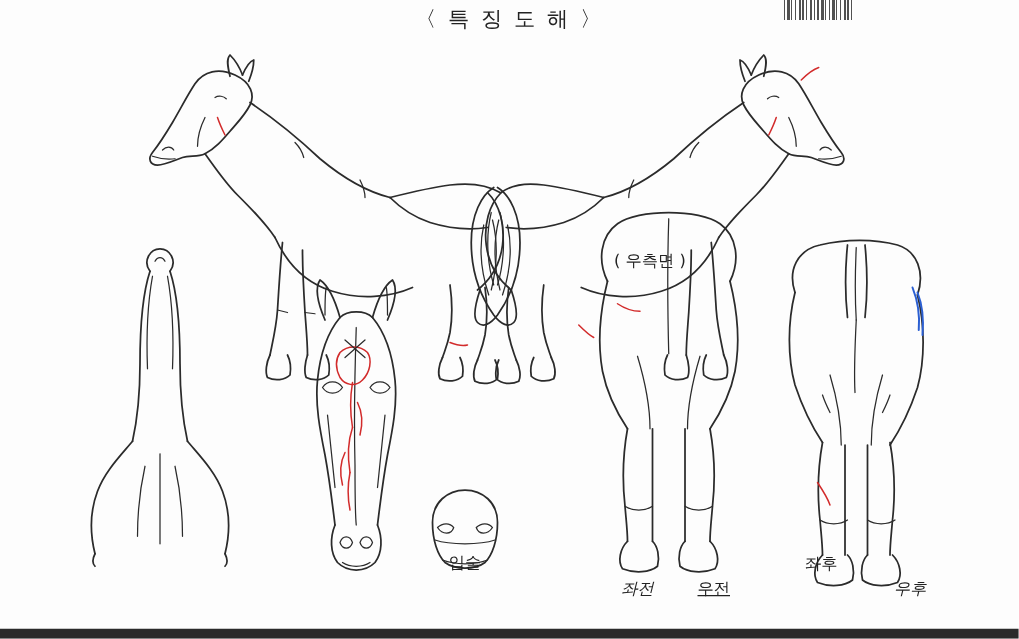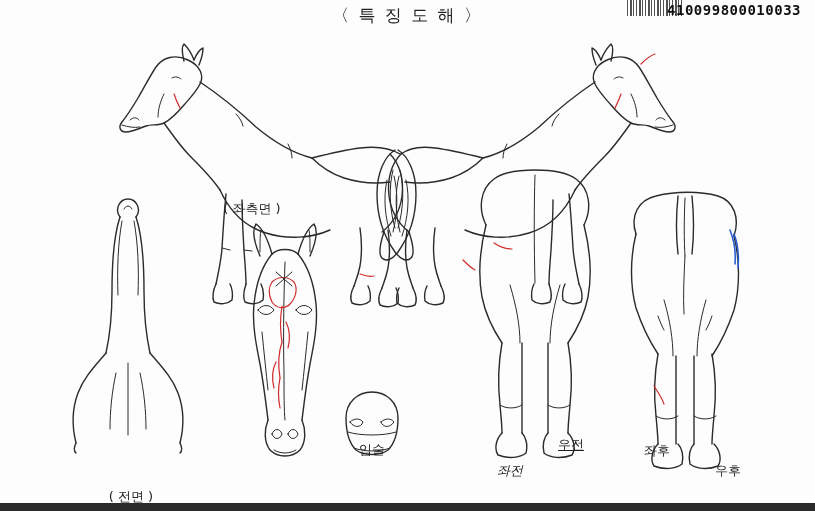--- a/index.html
+++ b/index.html
@@ -106,21 +106,20 @@
 </style>
 </head>
 <body>
 
 <div class="page">
 
   <div class="title">〈 특 징 도 해 〉</div>
 
   <div class="barcode-bars"></div>
 
-  <div class="barcode-num">410099800010033</div>
 
   <div class="fig" style="left:60px; top:22px;">
     <svg width="340" height="285" viewBox="0 0 340 285">
 
       <path class="ln" d="M128 38 C115 32 103 35 96 45 C90 54 85 64 78 76 C72 86 66 95 62 100
                           C58 105 60 110 66 110 C72 110 80 106 86 104
                           C92 102 98 104 104 101 C112 97 118 90 124 83
                           C130 76 136 70 140 62 C144 54 141 44 128 38 Z"></path>
 
       <path class="ln" d="M124 39 C122 31 121 25 124 22 C127 25 131 30 134 38"></path>
@@ -164,21 +163,20 @@
       <path class="ln" d="M294 264 C291 270 290 277 292 281 C298 284 306 283 310 279 C311 273 310 268 308 264"></path>
       <path class="ln" d="M322 266 C319 272 318 279 320 283 C326 286 334 285 338 281 C339 275 338 270 336 266"></path>
 
       <path class="ln-thin" d="M176 92 C180 96 182 100 183 104"></path>
       <path class="ln-thin" d="M228 122 C231 128 232 132 232 136"></path>
 
       <path class="mark-red" d="M114 72 C116 78 118 82 120 86"></path>
       <path class="mark-red" d="M300 252 C305 254 310 255 314 254"></path>
     </svg>
   </div>
-  <div class="caption" style="left:192px; top:200px; width:120px;">( 좌측면 )</div>
 
   <div class="fig" style="left:405px; top:22px;">
     <svg width="330" height="285" viewBox="0 0 330 285">
 
       <path class="ln" d="M202 38 C215 32 227 35 234 45 C240 54 245 64 252 76 C258 86 264 95 268 100
                           C272 105 270 110 264 110 C258 110 250 106 244 104
                           C238 102 232 104 226 101 C218 97 212 90 206 83
                           C200 76 194 70 190 62 C186 54 189 44 202 38 Z"></path>
       <path class="ln" d="M206 39 C208 31 209 25 206 22 C203 25 199 30 196 38"></path>
       <path class="ln" d="M196 38 C193 31 190 27 187 26 C187 31 189 38 191 43"></path>
@@ -212,20 +210,21 @@
       <path class="ln" d="M8 266 C11 272 12 279 10 283 C4 286 -4 285 -8 281 C-9 275 -8 270 -6 266"></path>
 
       <path class="ln-thin" d="M154 92 C150 96 148 100 147 104"></path>
       <path class="ln-thin" d="M102 122 C99 128 98 132 98 136"></path>
 
       <path class="mark-red" d="M216 72 C214 78 212 82 210 86"></path>
       <path class="mark-red" d="M58 238 C62 242 66 246 70 248"></path>
       <path class="mark-red" d="M236 42 C240 38 244 34 250 32"></path>
     </svg>
   </div>
+  <div class="caption" style="left:460px; top:200px; width:120px;">( 우측면 )</div>
 
   <div class="fig" style="left:68px; top:195px;">
     <svg width="120" height="260" viewBox="0 0 120 260">
 
       <path class="ln" d="M52 22 C46 14 52 4 60 4 C68 4 74 14 68 22"></path>
 
       <path class="ln" d="M52 22 C46 40 44 66 44 96 C44 120 42 140 38 158"></path>
       <path class="ln" d="M68 22 C74 40 76 66 76 96 C76 120 78 140 82 158"></path>
 
       <path class="ln-thin" d="M54 26 C50 48 49 74 50 100"></path>
@@ -237,21 +236,20 @@
       <path class="ln" d="M82 158 C92 170 104 182 110 198 C116 214 116 232 112 248"></path>
 
       <path class="ln-thin" d="M48 178 C44 196 42 216 42 234"></path>
       <path class="ln-thin" d="M72 178 C76 196 78 216 78 234"></path>
       <path class="ln-thin" d="M60 168 C60 190 60 214 60 240"></path>
 
       <path class="ln" d="M8 248 C6 252 6 256 8 258"></path>
       <path class="ln" d="M112 248 C114 252 114 256 112 258"></path>
     </svg>
   </div>
-  <div class="caption" style="left:76px; top:488px; width:110px;">( 전면 )</div>
 
   <div class="fig" style="left:230px; top:222px;">
     <svg width="110" height="245" viewBox="0 0 110 245">
 
       <path class="ln" d="M30 34 C24 20 22 8 26 2 C32 6 38 18 42 32"></path>
       <path class="ln" d="M80 34 C86 20 88 8 84 2 C78 6 72 18 68 32"></path>
       <path class="ln-thin" d="M30 30 C30 20 30 12 31 8"></path>
       <path class="ln-thin" d="M80 30 C80 20 80 12 79 8"></path>
 
       <path class="ln" d="M42 32 C48 26 62 26 68 32"></path>
@@ -318,21 +316,21 @@
       <path class="ln" d="M32 268 C26 274 24 284 28 290 C38 294 50 293 56 288 C58 280 56 272 52 268"></path>
       <path class="ln" d="M78 268 C74 272 72 280 74 288 C80 293 92 294 102 290 C106 284 104 274 98 268"></path>
 
       <path class="ln-thin" d="M30 240 C36 244 46 244 52 240"></path>
       <path class="ln-thin" d="M78 240 C84 244 94 244 100 240"></path>
 
       <path class="mark-red" d="M24 78 C30 82 36 84 42 84"></path>
     </svg>
   </div>
   <div class="caption" style="left:485px; top:462px; width:50px;font-style:italic;">좌전</div>
-  <div class="caption" style="left:546px; top:436px; width:50px;text-decoration:underline;">우전</div>
+  <div class="caption" style="left:546px; top:462px; width:50px;text-decoration:underline;">우전</div>
 
   <div class="fig" style="left:618px; top:190px;">
     <svg width="135" height="280" viewBox="0 0 135 280">
 
       <path class="ln" d="M18 44 C12 26 20 10 38 6 C58 1 82 1 100 6 C116 11 122 28 116 46"></path>
       <path class="ln" d="M18 44 C12 68 12 96 18 118 C24 136 32 152 40 164"></path>
       <path class="ln" d="M116 46 C122 70 122 98 116 120 C110 138 102 154 94 166"></path>
 
       <path class="ln" d="M60 6 C58 26 58 46 60 64"></path>
       <path class="ln" d="M74 6 C76 26 76 46 74 64"></path>
@@ -357,16 +355,16 @@
       <path class="ln-thin" d="M38 226 C44 230 54 230 60 226"></path>
       <path class="ln-thin" d="M76 226 C82 230 92 230 98 226"></path>
 
       <path class="mark-blue" d="M112 40 C116 50 118 62 117 74"></path>
       <path class="mark-blue" d="M116 44 C120 54 121 66 120 78"></path>
 
       <path class="mark-red" d="M36 196 C40 202 44 208 46 214"></path>
     </svg>
   </div>
   <div class="caption" style="left:632px; top:442px; width:50px;">좌후</div>
-  <div class="caption" style="left:703px; top:462px; width:50px;">우후</div>
+  <div class="caption" style="left:703px; top:462px; width:50px;font-style:italic;">우후</div>
 
   <div class="scan-edge-bottom"></div>
 </div>
 
 </body></html>

